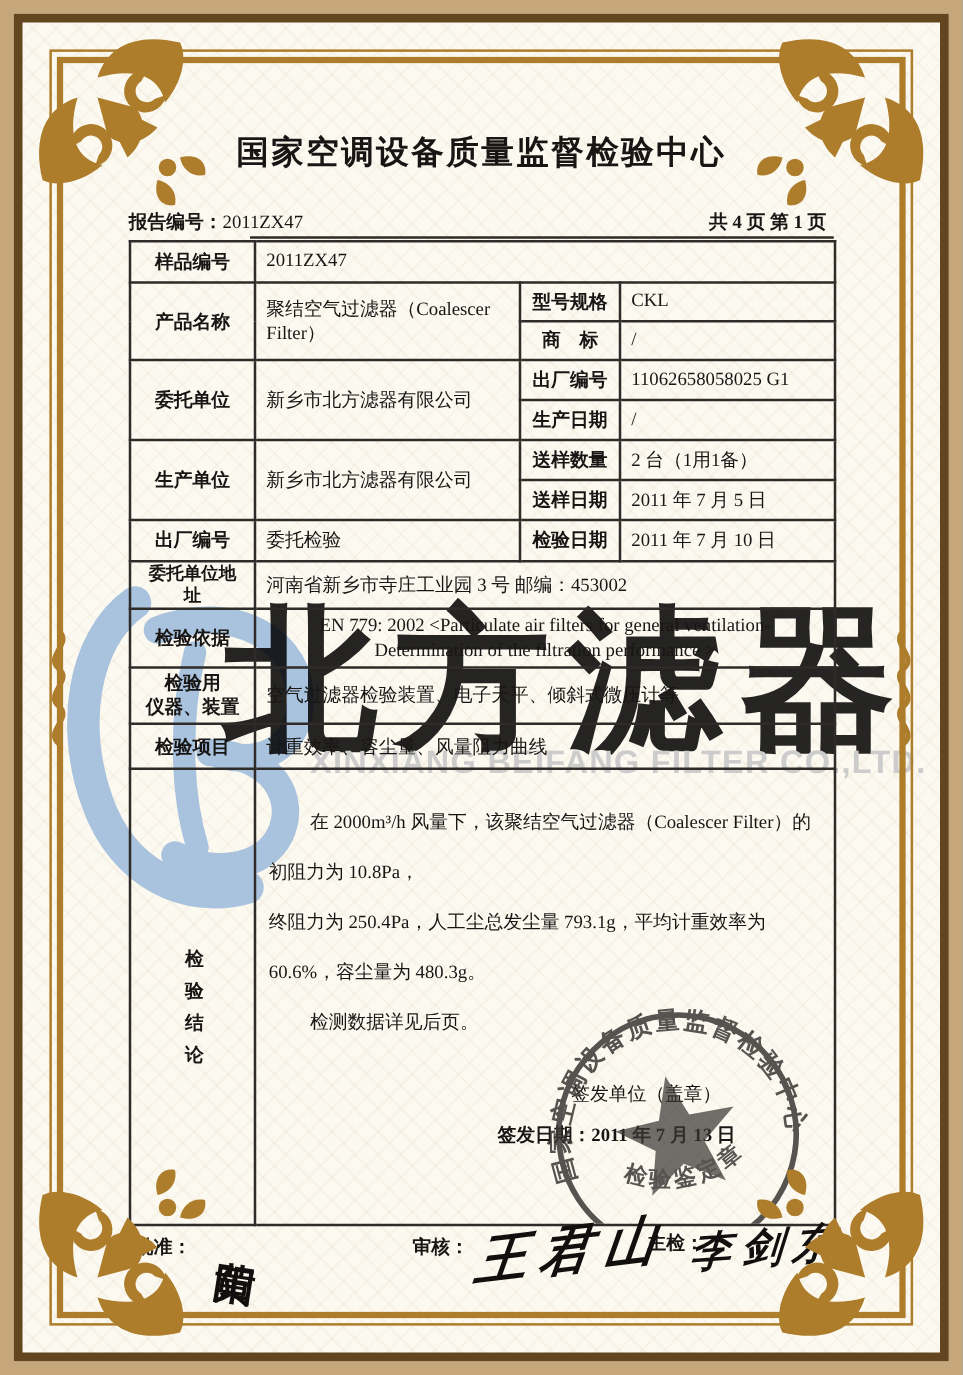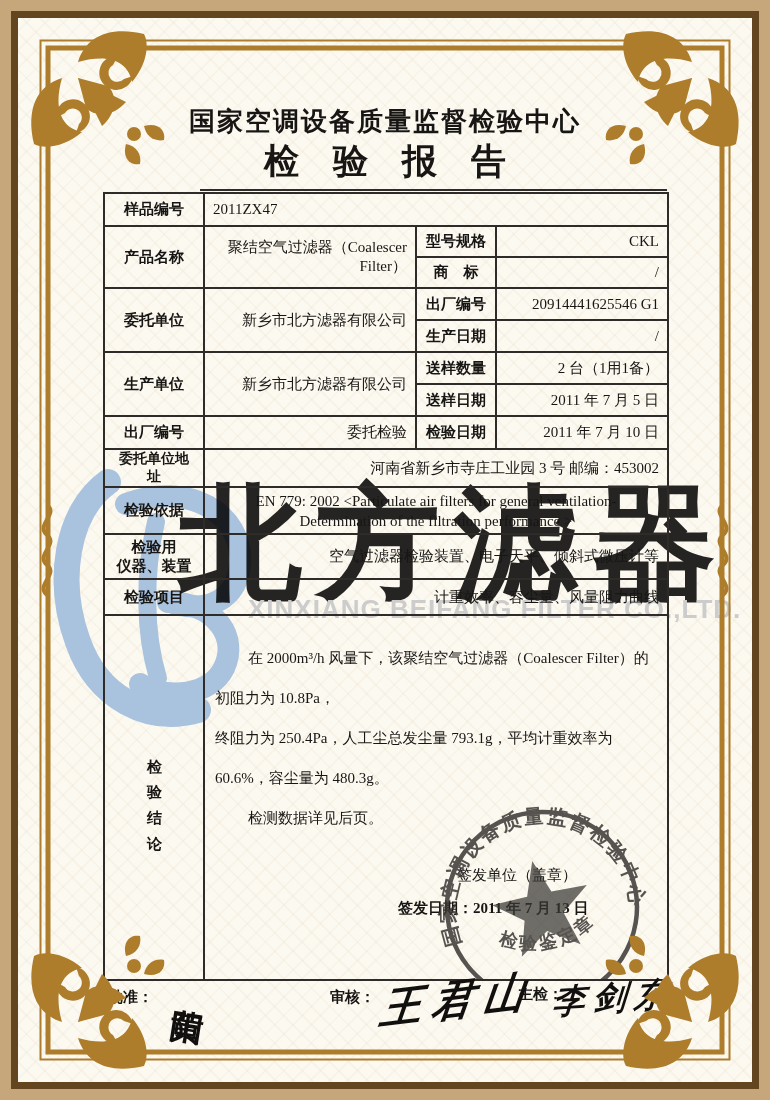--- a/index.html
+++ b/index.html
@@ -27,21 +27,21 @@
              font-size:35px;font-weight:bold;letter-spacing:34px;text-indent:34px;}
   .repline{position:absolute;left:103px;top:168px;width:564px;height:22px;font-size:15px;}
   .repline .lbl{font-weight:bold;}
   .pageinfo{position:absolute;right:6px;top:0;font-weight:bold;}
   .repunderline{position:absolute;left:200px;top:189px;width:467px;border-top:2px solid #2e2b28;}
   
   table.rep{position:absolute;left:103px;top:192px;border-collapse:collapse;table-layout:fixed;}
   table.rep td{border:2px solid #2e2b28;padding:0 8px;font-size:15px;vertical-align:middle;
                overflow:hidden;}
   td.lab{text-align:center;font-weight:bold;}
-  td.val{text-align:right;border-radius:24px;}
+  td.val{text-align:left;border-radius:24px;}
   td.vleft{text-align:left;padding-left:14px;}
   .two-line{line-height:19px;}
   td.vert{writing-mode:vertical-lr;letter-spacing:1.7em;text-align:center;font-weight:bold;
           padding:0;}
   td.concl{position:relative;vertical-align:top;text-align:left;}
   .concl-par{position:absolute;left:10px;top:22px;width:440px;font-size:15px;line-height:40px;}
   .ind{text-indent:2.2em;}
   .basis-cell{font-size:14.5px;text-align:center;line-height:20px;padding:2px 6px;}
   
   .issue-unit{position:absolute;left:237px;top:250px;font-size:15px;margin-left:15px;}
@@ -94,22 +94,25 @@
       <path d="M78,52 C140,28 196,62 192,112 C189,148 160,160 128,152" stroke-width="22"></path>
       <path d="M120,150 C170,152 190,186 176,216 C162,244 120,248 92,232" stroke-width="22"></path>
       <path d="M108,70 C96,120 96,180 110,226" stroke-width="18"></path>
     </g>
   </svg>
   <div class="wm wm-cn">北方滤器</div>
   <div class="wm wm-en">XINXIANG BEIFANG FILTER CO.,LTD.</div>
 
   <div class="content">
     <div class="org-title">国家空调设备质量监督检验中心</div>
-    <div class="doc-title">检验报告</div>
-
+
+    <div class="repline">
+      <span class="lbl">报告编号：</span><span>2011ZX47</span>
+      <span class="pageinfo">共 4 页 第 1 页</span>
+    </div>
     <div class="repunderline"></div>
 
     <table class="rep">
       <colgroup>
           <col style="width:100px">
           <col style="width:212px">
           <col style="width:80px">
           <col style="width:172px">
         </colgroup>
       <tbody>
@@ -124,21 +127,21 @@
         <td class="val">CKL</td>
       </tr>
       <tr style="height:31px">
         <td class="lab">商　标</td>
         <td class="val">/</td>
       </tr>
       <tr style="height:32px">
         <td class="lab" rowspan="2">委托单位</td>
         <td class="val" rowspan="2">新乡市北方滤器有限公司</td>
         <td class="lab">出厂编号</td>
-        <td class="val">20914441625546 G1</td>
+        <td class="val">11062658058025 G1</td>
       </tr>
       <tr style="height:32px">
         <td class="lab">生产日期</td>
         <td class="val">/</td>
       </tr>
       <tr style="height:32px">
         <td class="lab" rowspan="2">生产单位</td>
         <td class="val" rowspan="2">新乡市北方滤器有限公司</td>
         <td class="lab">送样数量</td>
         <td class="val">2 台（1用1备）</td>

